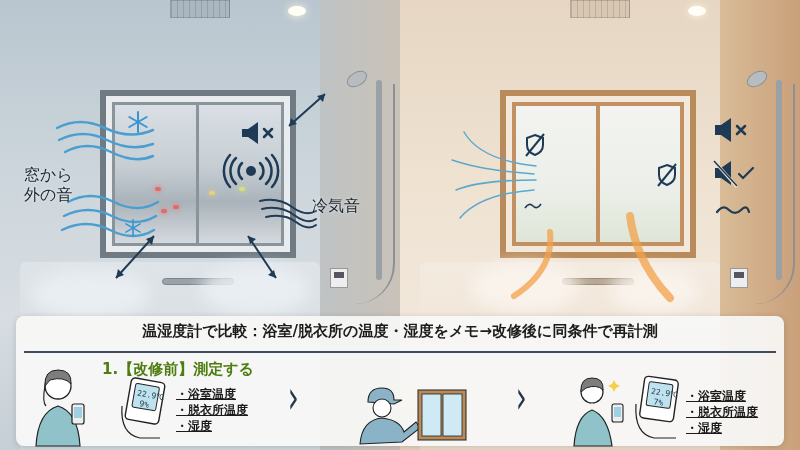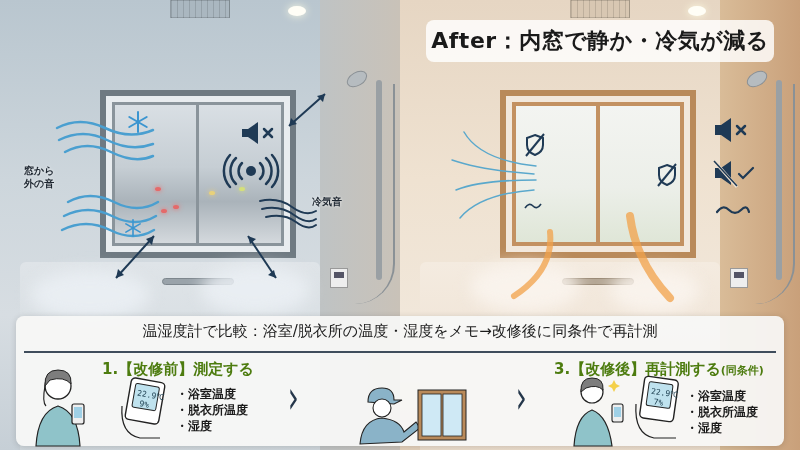--- a/index.html
+++ b/index.html
@@ -44,31 +44,31 @@
   
   .shower-bar { position: absolute; left: 376px; top: 80px; width: 6px; height: 200px; background: #9aa0a4; border-radius: 3px; }
   .shower-head { position: absolute; left: 346px; top: 72px; width: 22px; height: 14px; border-radius: 50%; background: #b6bcc0; border: 1px solid #8a9095; transform: rotate(-30deg); }
   .hose { position: absolute; left: 355px; top: 84px; width: 40px; height: 220px; border-right: 2px solid #8a9196; border-radius: 0 0 40px 0; }
   .controller { position: absolute; left: 330px; top: 268px; width: 18px; height: 20px; background: #eee; border: 1px solid #999; }
   .controller::after { content: ""; position: absolute; left: 3px; top: 3px; width: 10px; height: 6px; background: #556; }
 
   
   .title-pill { position: absolute; top: 20px; left: 26px; width: 348px; height: 42px; background: rgba(255,255,255,0.82); border-radius: 8px; display: flex; align-items: center; justify-content: center; font-size: 22px; font-weight: bold; color: #1a1a1a; letter-spacing: 0.5px; }
 
-  .label { position: absolute; font-size: 10px; font-weight: bold; color: #1d2630; line-height: 1.25; text-shadow: 0 0 3px rgba(255,255,255,0.8); text-align: center; }
+  .label { position: absolute; font-size: 16px; font-weight: normal; color: #1d2630; line-height: 1.25; text-shadow: 0 0 3px rgba(255,255,255,0.8); }
 
   svg.ico { position: absolute; overflow: visible; }
 
   
   .panel { position: absolute; left: 16px; top: 316px; width: 768px; height: 130px; background: rgba(247,247,246,0.93); border-radius: 8px; box-shadow: 0 1px 6px rgba(0,0,0,0.15); }
-  .panel-title { position: absolute; top: 6px; left: 0; width: 100%; text-align: center; font-size: 15px; font-weight: normal; color: #1b1b1b; }
+  .panel-title { position: absolute; top: 6px; left: 0; width: 100%; text-align: center; font-size: 15px; font-weight: bold; color: #1b1b1b; }
   .panel-rule { position: absolute; top: 35px; left: 8px; right: 8px; height: 2px; background: #3f4d5c; }
   .step-title { position: absolute; top: 44px; font-size: 15px; font-weight: bold; color: #4d7c0f; white-space: nowrap; }
   .step-title small { font-size: 11px; font-weight: bold; }
-  .bullets { position: absolute; list-style: none; font-size: 12px; font-weight: bold; color: #1b1b1b; line-height: 16px; }
+  .bullets { position: absolute; list-style: none; font-size: 12px; font-weight: bold; color: #1b1b1b; line-height: 16px; text-decoration: underline; }
   .bullets li::before { content: "・"; }
   .chev { position: absolute; top: 58px; font-size: 46px; color: #24364a; font-weight: normal; line-height: 1; transform: scaleX(0.6); }
 </style>
 </head>
 <body>
 
 <div class="scene before">
   <div class="vent"></div>
   <div class="ceil-light"></div>
   <div class="wall-right"></div>
@@ -227,21 +227,20 @@
   <svg class="ico" style="left:713px;top:160px;margin-left:-400px;" width="42" height="28" viewBox="0 0 42 28">
     <path d="M2 8 H8 L18 1 V25 L8 18 H2 Z" fill="#1f3a55"></path>
     <line x1="2" y1="2" x2="24" y2="27" stroke="#efe2d1" stroke-width="3"></line>
     <line x1="1" y1="1" x2="24" y2="26" stroke="#1f3a55" stroke-width="1.5"></line>
     <path d="M26 14 L30 18 L40 8" fill="none" stroke="#1f3a55" stroke-width="2.2" stroke-linecap="round"></path>
   </svg>
   <svg class="ico" style="left:715px;top:204px;margin-left:-400px;" width="36" height="12" viewBox="0 0 36 12">
     <path d="M2 8 Q8 0 14 6 T26 6 T34 8" fill="none" stroke="#1f3a55" stroke-width="2.2" stroke-linecap="round"></path>
   </svg>
 
-  <div class="title-pill">After：内窓で静か・冷気が減る</div>
 </div>
 
 <div class="panel">
   <div class="panel-title">温湿度計で比較：浴室/脱衣所の温度・湿度をメモ→改修後に同条件で再計測</div>
   <div class="panel-rule"></div>
 
   <div class="step-title" style="left:86px;">1.【改修前】測定する</div>
   <svg class="ico" style="left:16px;top:46px;" width="62" height="84" viewBox="0 0 62 84">
     <circle cx="26" cy="24" r="13" fill="#fff" stroke="#222" stroke-width="1.3"></circle>
     <path d="M13 24 Q12 8 26 8 Q40 8 39 22 Q32 14 18 18 Z" fill="#7d7d7d" stroke="#222" stroke-width="1"></path>
@@ -267,23 +266,20 @@
   <svg class="ico" style="left:344px;top:66px;" width="110" height="62" viewBox="0 0 110 62">
     <path d="M8 20 Q8 6 22 6 Q34 6 34 18 L42 18 L34 22 Z" fill="#8ab3c8" stroke="#222" stroke-width="1.1"></path>
     <circle cx="22" cy="26" r="9" fill="#fff" stroke="#222" stroke-width="1.1"></circle>
     <path d="M0 62 Q2 38 22 36 Q40 38 44 50 L56 40 L60 46 L42 60 Z" fill="#8ab3c8" stroke="#222" stroke-width="1.1"></path>
     <rect x="58" y="8" width="48" height="50" fill="#b98a5a" stroke="#222" stroke-width="1"></rect>
     <rect x="62" y="12" width="19" height="42" fill="#cfe9f5" stroke="#222" stroke-width="0.8"></rect>
     <rect x="83" y="12" width="19" height="42" fill="#cfe9f5" stroke="#222" stroke-width="0.8"></rect>
   </svg>
   <div class="chev" style="left:496px;">›</div>
 
-  <div class="step-title" style="left:538px;">
-    <span>3.【改修後】再計測する</span><small>(同条件)</small>
-  </div>
   <svg class="ico" style="left:556px;top:60px;" width="60" height="70" viewBox="0 0 60 70">
     <circle cx="20" cy="16" r="11" fill="#fff" stroke="#222" stroke-width="1.2"></circle>
     <path d="M9 16 Q8 2 20 2 Q32 2 31 14 Q25 8 14 12 Z" fill="#7d7d7d" stroke="#222" stroke-width="1"></path>
     <path d="M2 70 Q4 40 20 34 Q36 40 40 70 Z" fill="#8fc3c9" stroke="#222" stroke-width="1.2"></path>
     <rect x="40" y="28" width="11" height="18" rx="2" fill="#eee" stroke="#222" stroke-width="1.1"></rect>
     <rect x="42" y="31" width="7" height="10" fill="#9fd0e6"></rect>
     <path d="M40 8 L42 4 L44 8 L48 10 L44 12 L42 16 L40 12 L36 10 Z" fill="#f4d04a"></path>
   </svg>
   <svg class="ico" style="left:618px;top:58px;" width="50" height="64" viewBox="0 0 50 64">
     <rect x="8" y="4" width="34" height="42" rx="4" fill="#fff" stroke="#222" stroke-width="1.4" transform="rotate(8 25 25)"></rect>

